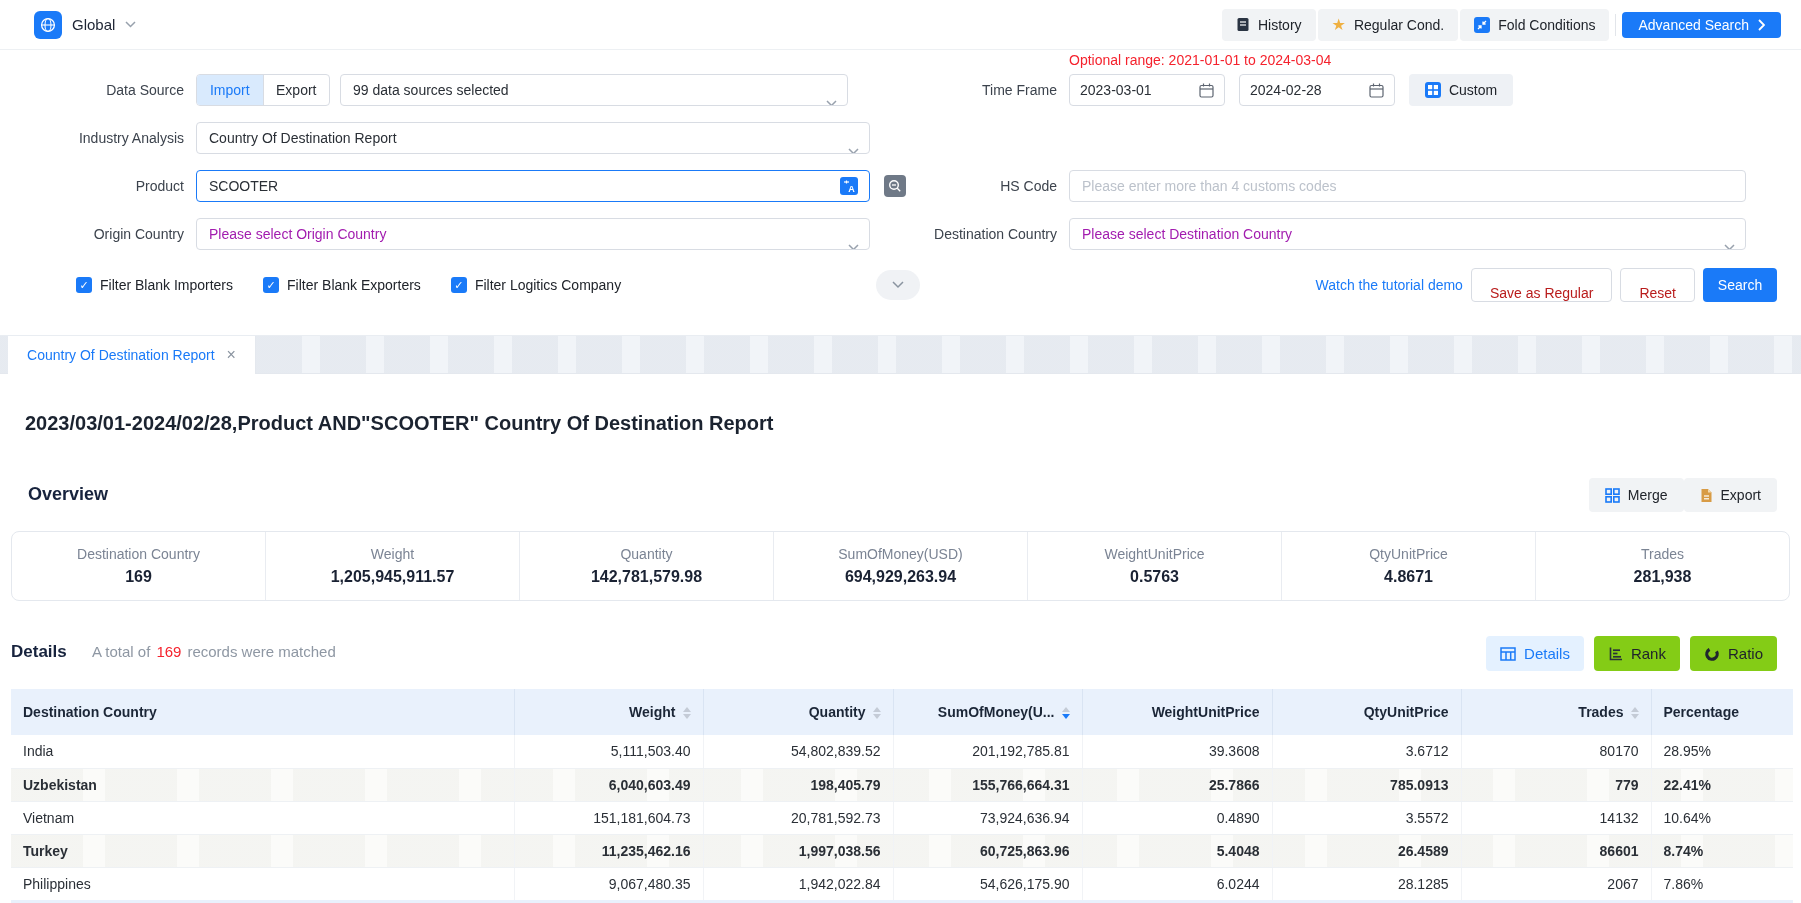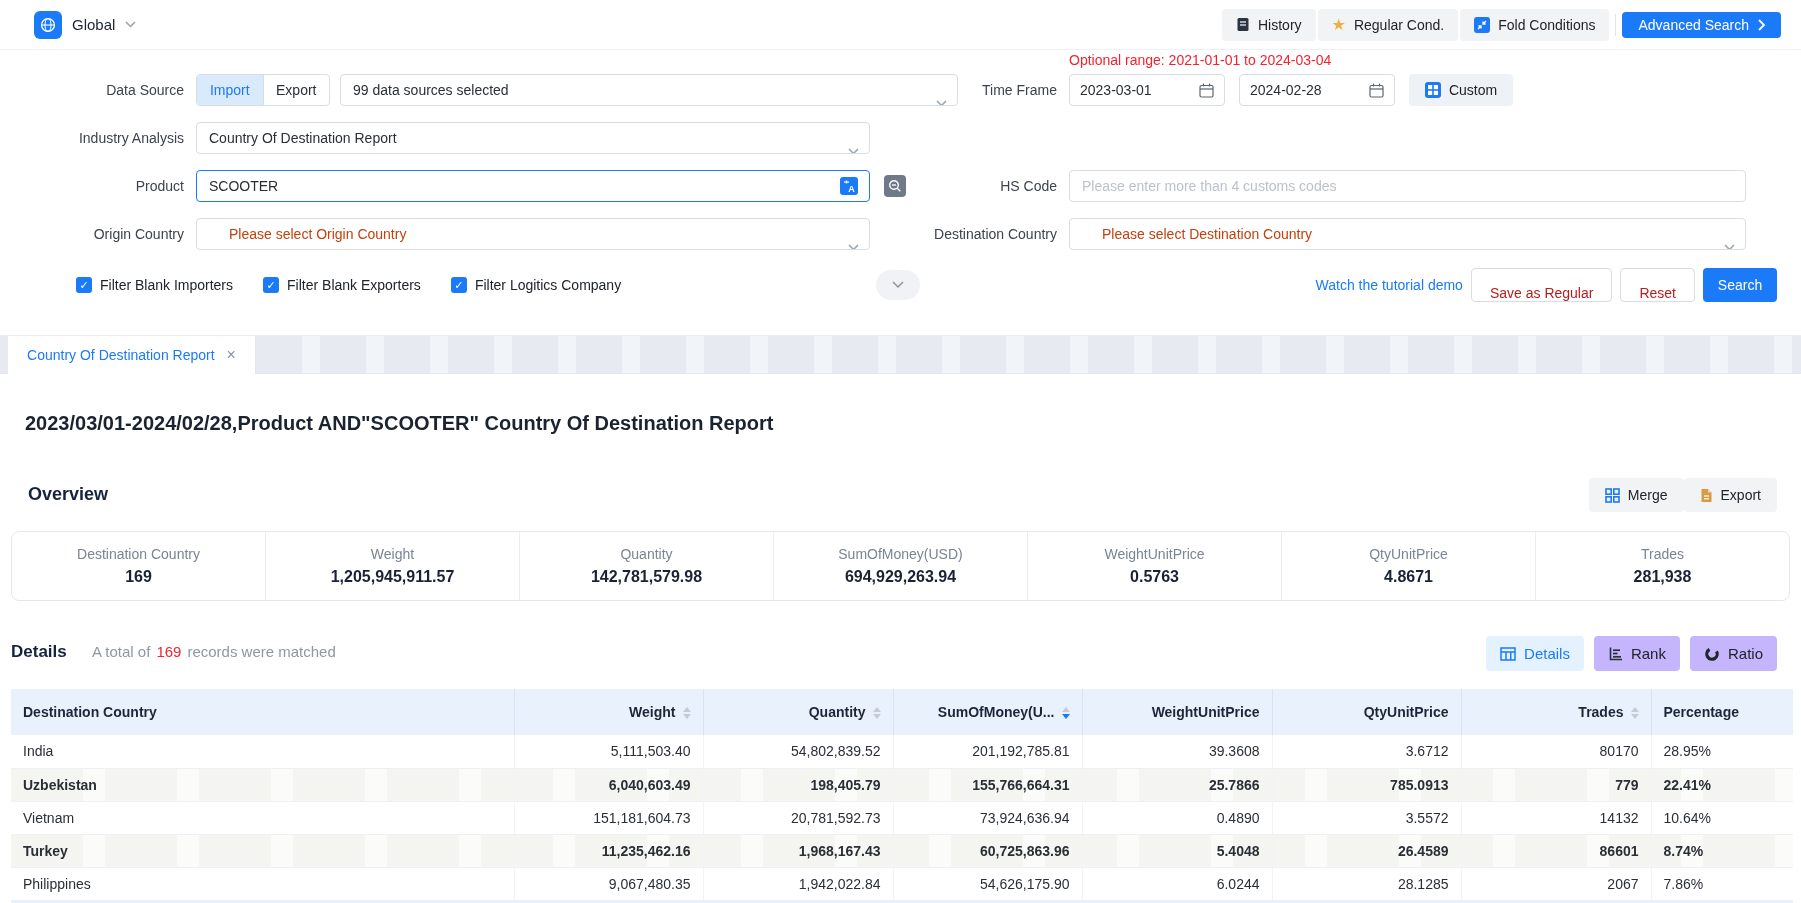--- a/index.html
+++ b/index.html
@@ -40,21 +40,21 @@
   .seg { position:absolute; left:196px; width:134px; height:32px; border:1px solid #d8dce3;
     border-radius:4px; display:flex; overflow:hidden; background:#fff; }
   .seg-item { flex:1; text-align:center; line-height:30px; font-size:14px; color:#2a2f36; cursor:pointer; }
   .seg-item.active { background:#d9eafd; color:#1a7af8; }
   .seg-item + .seg-item { border-left:1px solid #d8dce3; }
 
   .selbox { position:absolute; height:32px; border:1px solid #d8dce3; border-radius:4px;
     background:#fff; line-height:30px; font-size:14px; color:#2a2f36; padding:0 30px 0 12px;
     cursor:pointer; white-space:nowrap; overflow:hidden; }
   .selbox .chev { position:absolute; right:10px; top:12px; }
-  .placeholder { color:#c2410c;margin-left:20px; }
+  .placeholder { color:#a21caf; }
 
   .txtinput { position:absolute; height:32px; border:1px solid #d8dce3; border-radius:4px;
     font-size:14px; color:#2a2f36; padding:0 12px; font-family:inherit; outline:none; }
   .txtinput::placeholder { color:#bcc2cb; }
   .txtinput.focused { border:1px solid #1a7af8; }
 
   .inner-ico { position:absolute; width:18px; height:18px; border-radius:3px; background:#1a7af8;
     top:7px; display:flex; align-items:center; justify-content:center; cursor:pointer; }
   .lens-btn { position:absolute; left:884px; top:5px; width:22px; height:22px; border-radius:4px;
     background:#6f7987; display:flex; align-items:center; justify-content:center; cursor:pointer; }
@@ -111,21 +111,21 @@
     justify-content:center; gap:6px; }
   .stat-cell + .stat-cell { border-left:1px solid #e9ecf1; }
   .stat-label { font-size:14px; color:#7b8494; }
   .stat-value { font-size:16px; font-weight:700; color:#1a2233; }
 
   .details-heading { position:absolute; top:268px; left:11px; font-size:17px; font-weight:700;
     color:#17233d; }
   .details-total { position:absolute; top:269px; left:92px; font-size:15px; color:#8e97a3; }
   .red { color:#f5222d; padding:0 6px; }
   .view-switch { position:absolute; top:262px; right:24px; display:flex; gap:10px; }
-  .view-btn { height:35px; padding:0 14px; border:none; border-radius:4px; background:#c4b5fd;
+  .view-btn { height:35px; padding:0 14px; border:none; border-radius:4px; background:#84cc16;
     display:flex; align-items:center; gap:8px; font-size:15px; color:#20242b; cursor:pointer;
     font-family:inherit; }
   .view-btn.active { background:#e4f1ff; color:#1a7af8; }
 
   
   .dtable { position:absolute; top:315px; left:11px; width:1782px; border-collapse:collapse;
     table-layout:fixed; }
   .dtable thead th { height:46px; background:#e9f1fc; font-size:14px; font-weight:700;
     color:#1b2637; padding:0 12px; white-space:nowrap; }
   .dtable thead th + th { border-left:1px solid #d9e4f3; }
@@ -198,21 +198,21 @@
 
   <div class="formsec">
     <div class="optional-range">Optional range:  2021-01-01 to 2024-03-04</div>
 
     <div class="frow r1">
       <div class="lbl-left">Data Source</div>
       <div class="seg">
         <div class="seg-item active">Import</div>
         <div class="seg-item">Export</div>
       </div>
-      <div class="selbox" style="left:340px;width:618px;">
+      <div class="selbox" style="left:340px;width:508px;">
         <span>99 data sources selected</span>
         <span class="chev"><svg width="11" height="7" viewBox="0 0 11 7">
               <polyline points="1,1 5.5,5.5 10,1" stroke="#98a1ad" stroke-width="1.5" fill="none"></polyline>
             </svg></span>
       </div>
       <div class="lbl-right">Time Frame</div>
       <div class="datebox" style="left:1069px;width:156px;">
         <span>2023-03-01</span>
         <svg width="15" height="15" viewBox="0 0 15 15">
             <rect x="1" y="2.5" width="13" height="11.5" rx="1.5" fill="none" stroke="#5c6470" stroke-width="1.2"></rect>
@@ -475,21 +475,21 @@
             <td class="al-right">20,781,592.73</td>
             <td class="al-right">73,924,636.94</td>
             <td class="al-right">0.4890</td>
             <td class="al-right">3.5572</td>
             <td class="al-right">14132</td>
             <td class="al-left">10.64%</td>
           </tr>
           <tr class="even">
             <td class="al-left">Turkey</td>
             <td class="al-right">11,235,462.16</td>
-            <td class="al-right">1,968,167.43</td>
+            <td class="al-right">1,997,038.56</td>
             <td class="al-right">60,725,863.96</td>
             <td class="al-right">5.4048</td>
             <td class="al-right">26.4589</td>
             <td class="al-right">86601</td>
             <td class="al-left">8.74%</td>
           </tr>
           <tr>
             <td class="al-left">Philippines</td>
             <td class="al-right">9,067,480.35</td>
             <td class="al-right">1,942,022.84</td>

